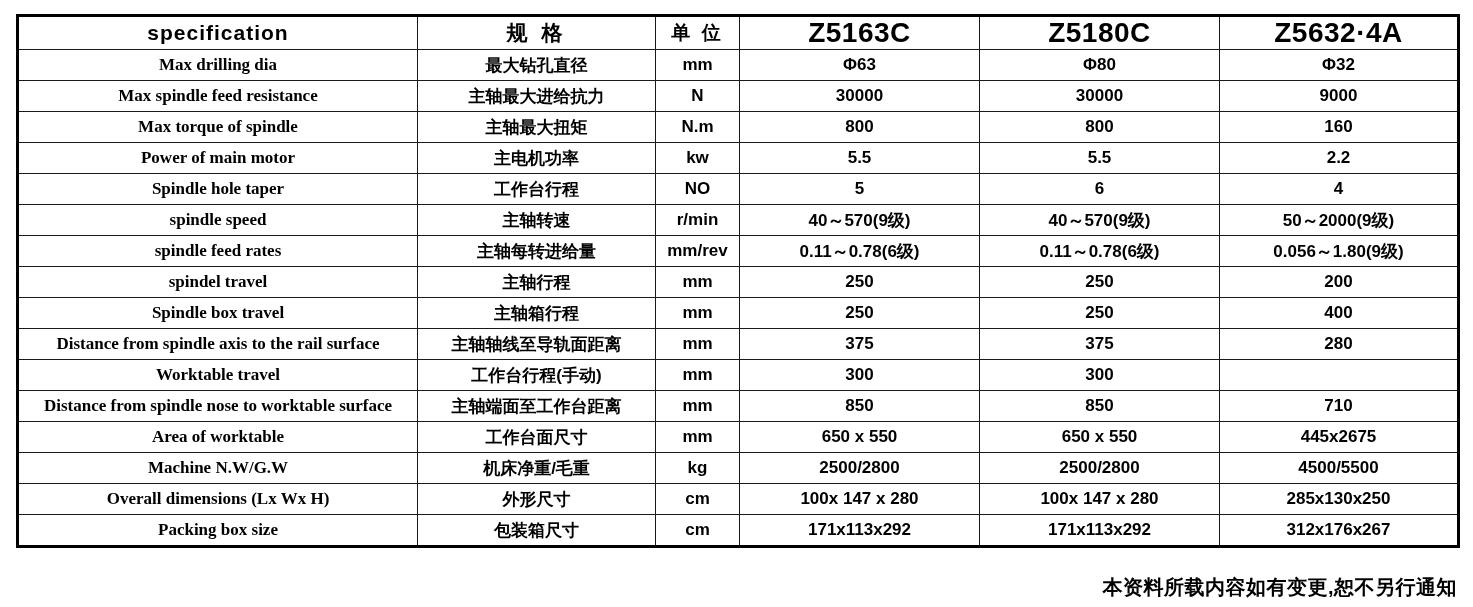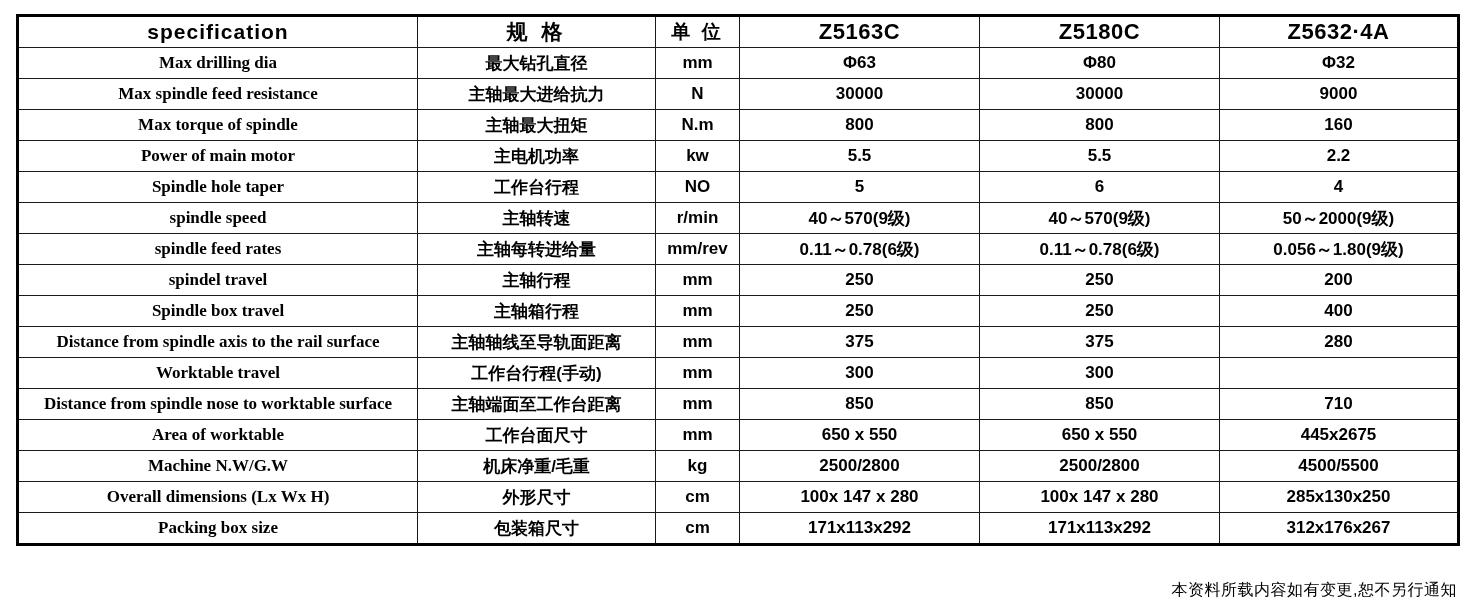--- a/index.html
+++ b/index.html
@@ -58,21 +58,21 @@
   thead td.head-cn {
     font-size: 21px;
     letter-spacing: 4px;
   }
   thead td.head-unit {
     font-size: 19px;
     letter-spacing: 3px;
     margin-top: 22px;
   }
   thead td.head-model {
-    font-size: 22px;
+    font-size: 28px;
     letter-spacing: 0.5px;
   }
 
   td.label-en {
     text-align: left;
     padding-left: 9px;
     font-size: 16.5px;
     font-weight: bold;
     font-family: Liberation Serif, serif;
   }
@@ -88,22 +88,22 @@
   td.val {
     font-size: 17px;
   }
   td.val.empty {
     font-size: 17px;
   }
   .footnote {
     position: absolute;
     right: 16px;
     bottom: 6px;
-    font-size: 16px;
-    font-weight: normal;
+    font-size: 20px;
+    font-weight: bold;
     letter-spacing: 0.5px;
   }
 </style>
 </head>
 <body>
 
 <div class="sheet">
   <table class="spec">
     <colgroup>
       <col class="c0">

